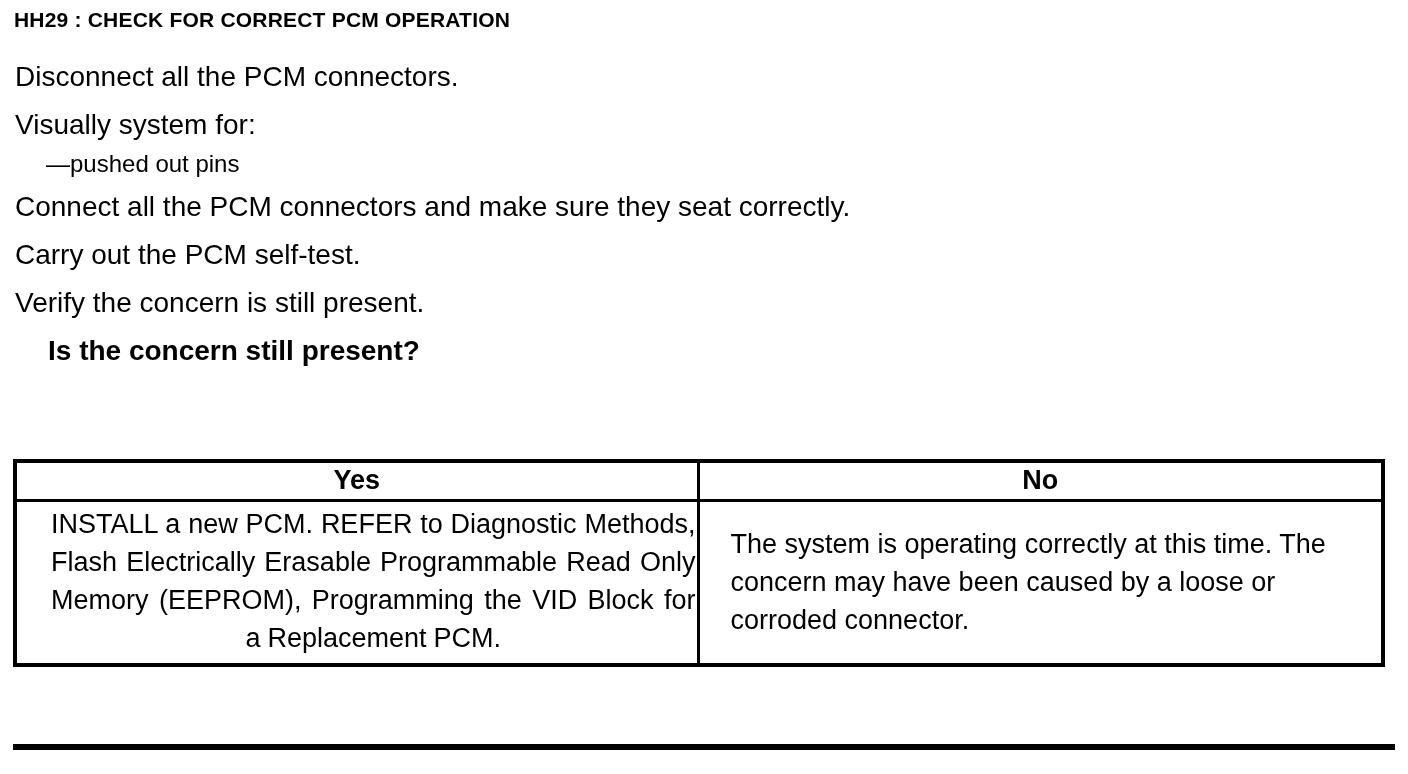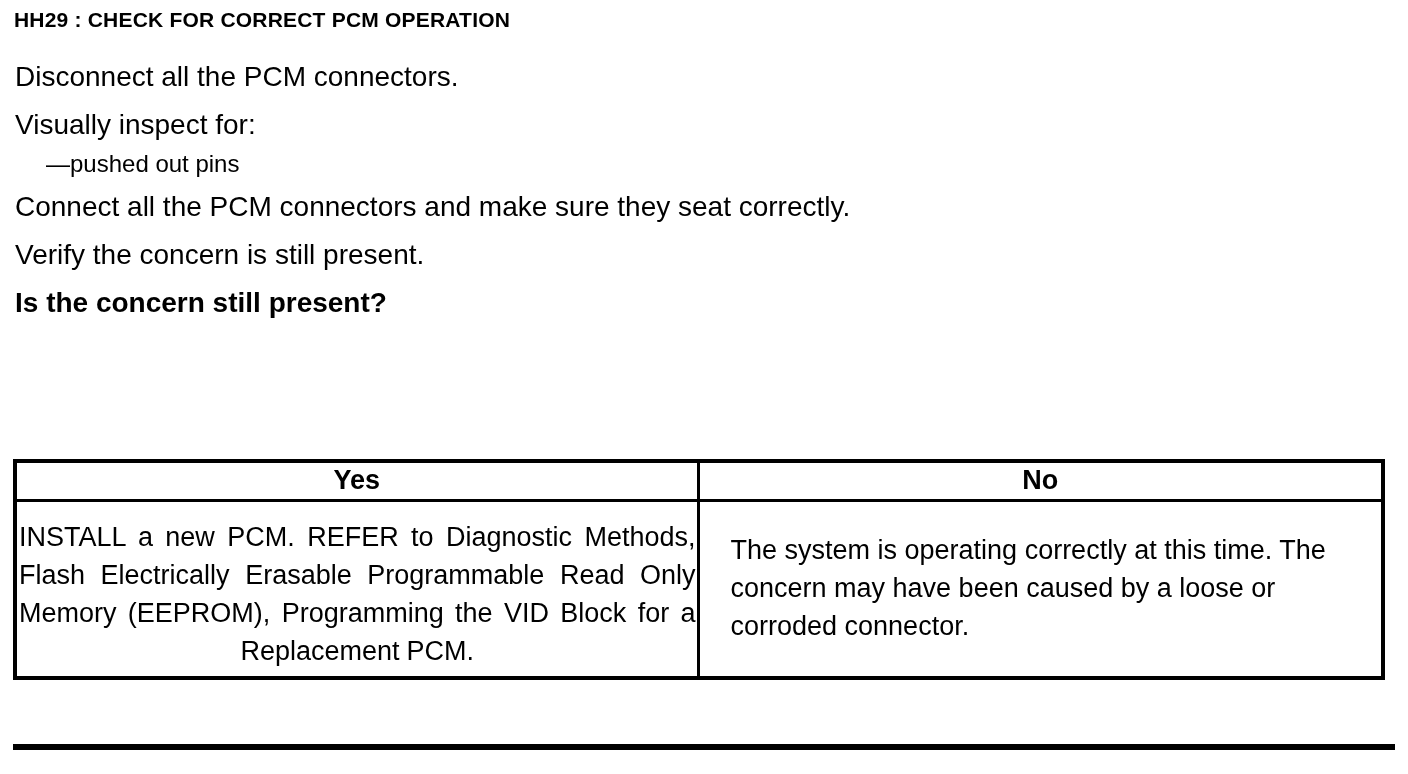--- a/index.html
+++ b/index.html
@@ -61,20 +61,21 @@
     padding-left: 31px;
     white-space: nowrap;
   }
   .dash-first {
     margin-top: -4px;
   }
   .gap-after-list {
   }
   .gap-before-question {
     margin-top: 0px;
+    margin-left: 33px;
   }
 
   
   .result-table {
     position: absolute;
     left: 13px;
     top: 459px;
     width: 1372px;
     border-collapse: collapse;
     table-layout: fixed;
@@ -106,22 +107,23 @@
     line-height: 38px;
   }
   .result-table td:last-child {
     border-right: 0;
     vertical-align: middle;
   }
 
   .cell-yes-text {
     text-align: justify;
     text-align-last: center;
-    padding: 16px 1px 6px 2px;
+    padding: 3px 1px 6px 2px;
     word-spacing: -0.5px;
+    margin-left: 32px;
   }
   .cell-no-text {
     text-align: left;
     padding: 2px 4px 4px 4px;
     margin-left: 27px;
   }
 
   
   .footer-rule {
     position: absolute;
@@ -136,28 +138,29 @@
 <body>
 
 <div class="page">
 
   <div class="step-title">HH29 : CHECK FOR CORRECT PCM OPERATION</div>
 
   <div class="body-block">
 
     <div class="body-line">Disconnect all the PCM connectors.</div>
 
-    <div class="body-line">Visually inspect for:</div>
+    <div class="body-line">Visually system for:</div>
 
     <div class="dash-list">
       <div class="dash-item dash-first">—pushed out pins</div>
     </div>
 
     <div class="body-line gap-after-list">Connect all the PCM connectors and make sure they seat correctly.</div>
 
+    <div class="body-line">Carry out the PCM self-test.</div>
 
     <div class="body-line">Verify the concern is still present.</div>
 
     <div class="body-line bold gap-before-question">Is the concern still present?</div>
 
   </div>
 
   <table class="result-table">
     <colgroup>
       <col class="col-yes">

